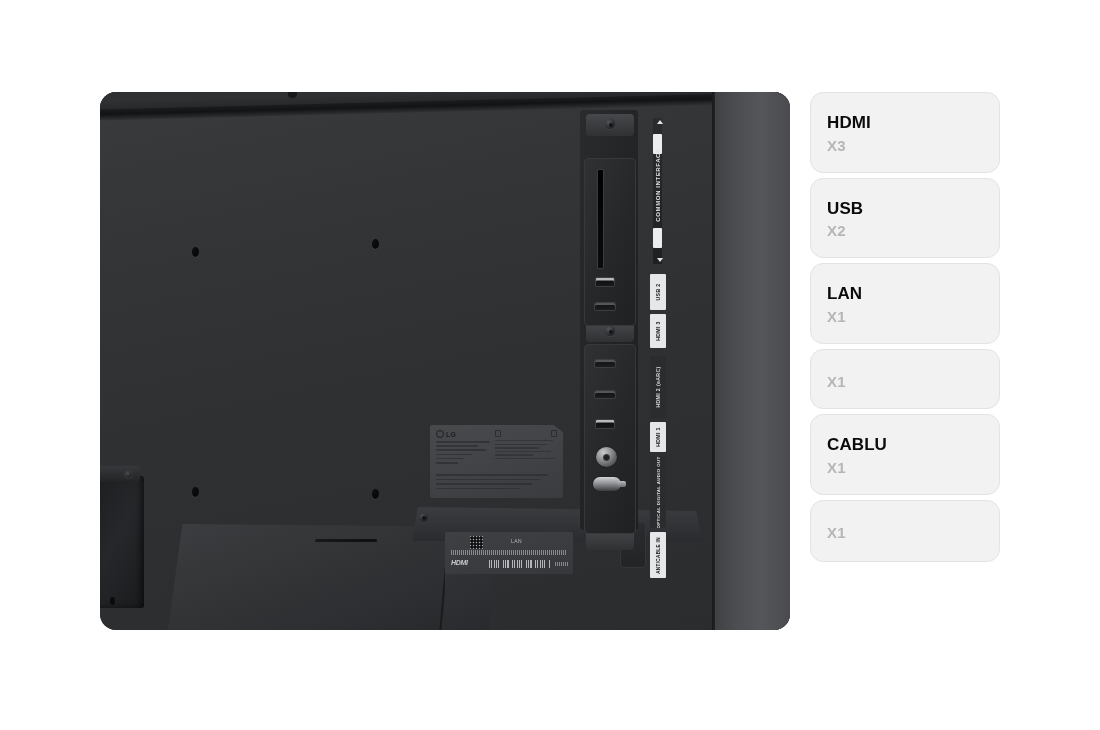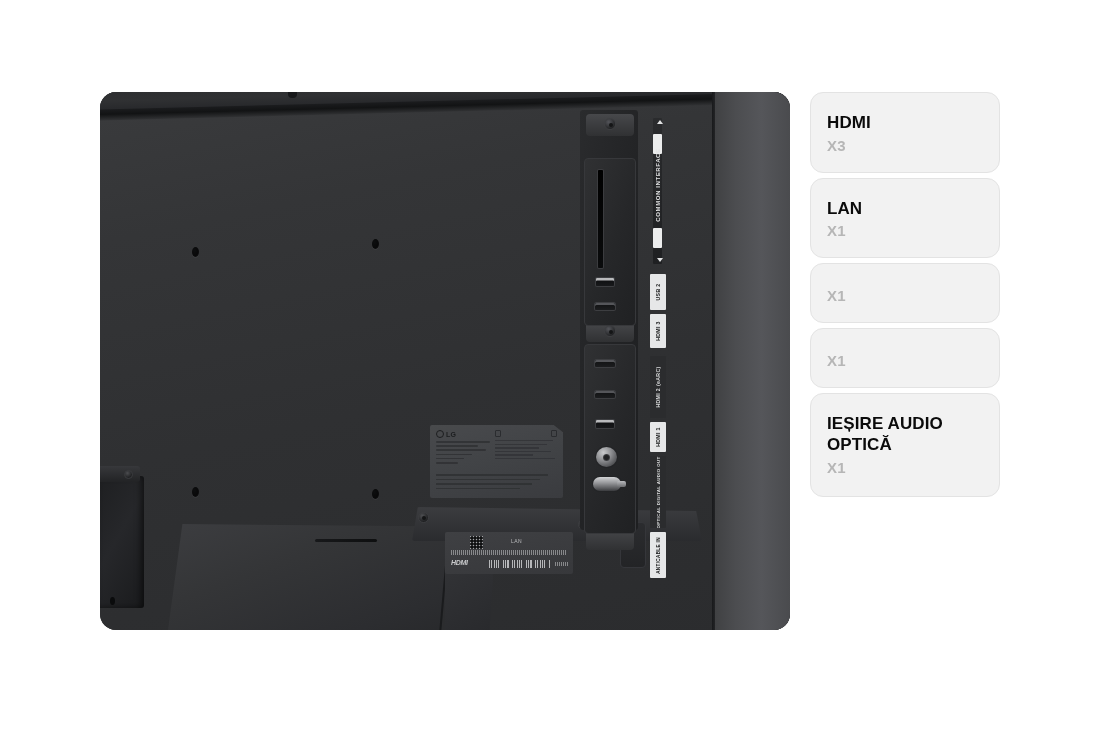--- a/index.html
+++ b/index.html
@@ -511,33 +511,37 @@
     </div>
   </div>
 
   <div class="cards">
 
     <div class="card">
       <div class="card-title">HDMI</div>
       <div class="card-qty">X3</div>
     </div>
 
+    <div class="card">
+      <div class="card-title">USB</div>
+      <div class="card-qty">X2</div>
+    </div>
 
     <div class="card">
       <div class="card-title">LAN</div>
       <div class="card-qty">X1</div>
     </div>
 
     <div class="card">
       <div class="card-qty">X1</div>
     </div>
 
     <div class="card">
+      <div class="card-title">CABLU</div>
       <div class="card-qty">X1</div>
     </div>
 
     <div class="card tall">
-      <div class="card-title">IEȘIRE AUDIO OPTICĂ</div>
       <div class="card-qty">X1</div>
     </div>
 
   </div>
 </div>
 
 </body></html>

